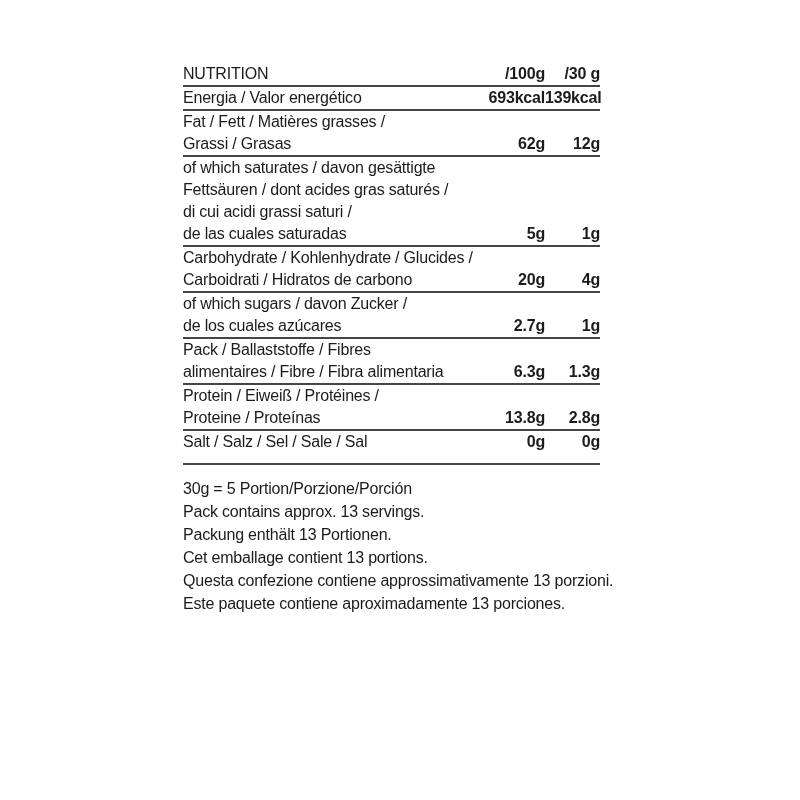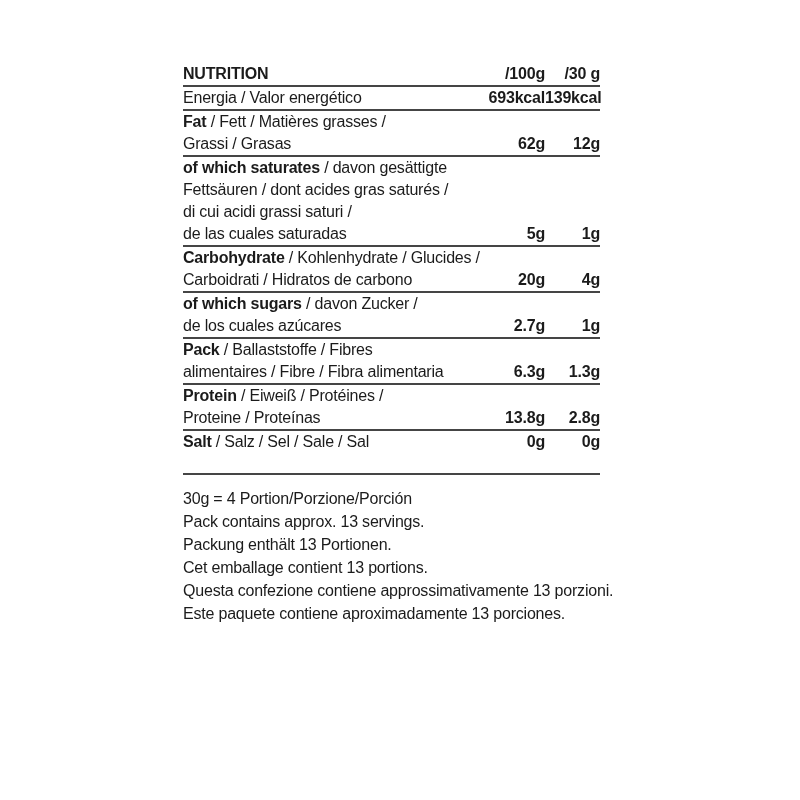--- a/index.html
+++ b/index.html
@@ -31,29 +31,29 @@
   .row-line {
     display: grid;
     grid-template-columns: 290px 72px 1fr;
     align-items: baseline;
   }
   .lab {
     white-space: nowrap;
     overflow: visible;
   }
   .b {
-    font-weight: bold;
+    font-weight: normal;
   }
   .val {
     font-weight: bold;
     white-space: nowrap;
     text-align: right;
   }
   .section-salt {
-    padding-bottom: 20px;
+    padding-bottom: 10px;
   }
   .footer {
     margin-top: 12px;
     line-height: 23px;
   }
   .foot-line {
     white-space: nowrap;
   }
 </style>
 </head>
@@ -162,21 +162,21 @@
       <div class="rule-bottom section-salt">
         <div class="row-line">
           <div class="lab"><span class="b">Salt</span><span> / Salz / Sel / Sale / Sal</span></div>
           <div class="val">0g</div>
           <div class="val">0g</div>
         </div>
       </div>
     </div>
 
   <div class="footer">
-      <div class="foot-line">30g = 4 Portion/Porzione/Porción</div>
+      <div class="foot-line">30g = 5 Portion/Porzione/Porción</div>
       <div class="foot-line">Pack contains approx. 13 servings.</div>
       <div class="foot-line">Packung enthält 13 Portionen.</div>
       <div class="foot-line">Cet emballage contient 13 portions.</div>
       <div class="foot-line">Questa confezione contiene approssimativamente 13 porzioni.</div>
       <div class="foot-line">Este paquete contiene aproximadamente 13 porciones.</div>
     </div>
 
 </div>
 
 </body></html>

